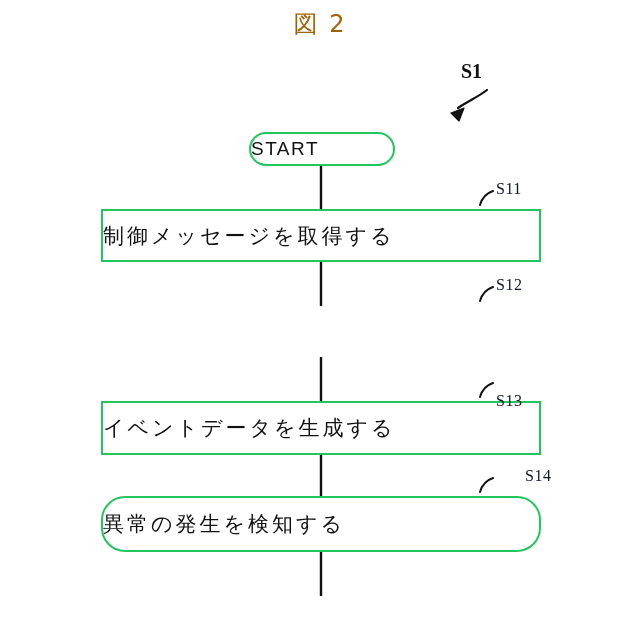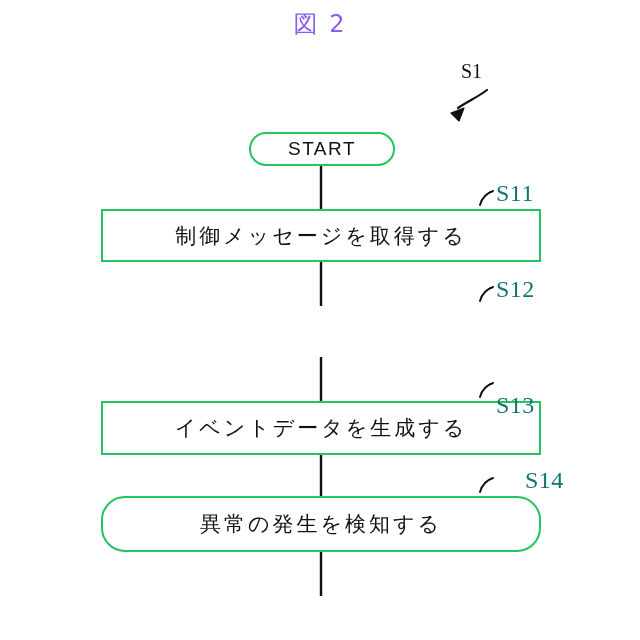--- a/index.html
+++ b/index.html
@@ -23,32 +23,32 @@
   }
   .fig-title {
     position: absolute;
     left: 0;
     top: 8px;
     width: 640px;
     text-align: center;
     font-family: "DejaVu Sans", sans-serif;
     font-size: 24px;
     letter-spacing: 2px;
-    color: #8b5cf6;
+    color: #a16207;
     user-select: none;
   }
   
   .node {
     position: absolute;
     box-sizing: border-box;
     background: #ffffff;
     border: 2px solid #22c55e;
     display: flex;
     align-items: center;
-    justify-content: center;
+    justify-content: flex-start;
   }
   .terminator {
     border-radius: 999px;
     border-width: 2px;
   }
   .terminator .node-label {
     font-family: "Liberation Sans", sans-serif;
     font-size: 19px;
     letter-spacing: 1.5px;
     color: #111111;
@@ -58,33 +58,34 @@
     font-family: Liberation Sans, sans-serif;
     font-size: 21px;
     letter-spacing: 3px;
     color: #111111;
     white-space: nowrap;
   }
   
   .step-ref {
     position: absolute;
     font-family: "Liberation Serif", serif;
-    font-size: 24px;
+    font-size: 16px;
     letter-spacing: 0.5px;
-    color: #0f766e;
+    color: #0f172a;
     white-space: nowrap;
     user-select: none;
   }
   .s1-ref {
     position: absolute;
     font-family: "Liberation Serif", serif;
     font-size: 20px;
     color: #111111;
     white-space: nowrap;
     user-select: none;
+    font-weight: bold;
   }
   svg.overlay {
     position: absolute;
     left: 0; top: 0;
     width: 640px;
     height: 640px;
     pointer-events: none;
   }
 </style>
 </head>

